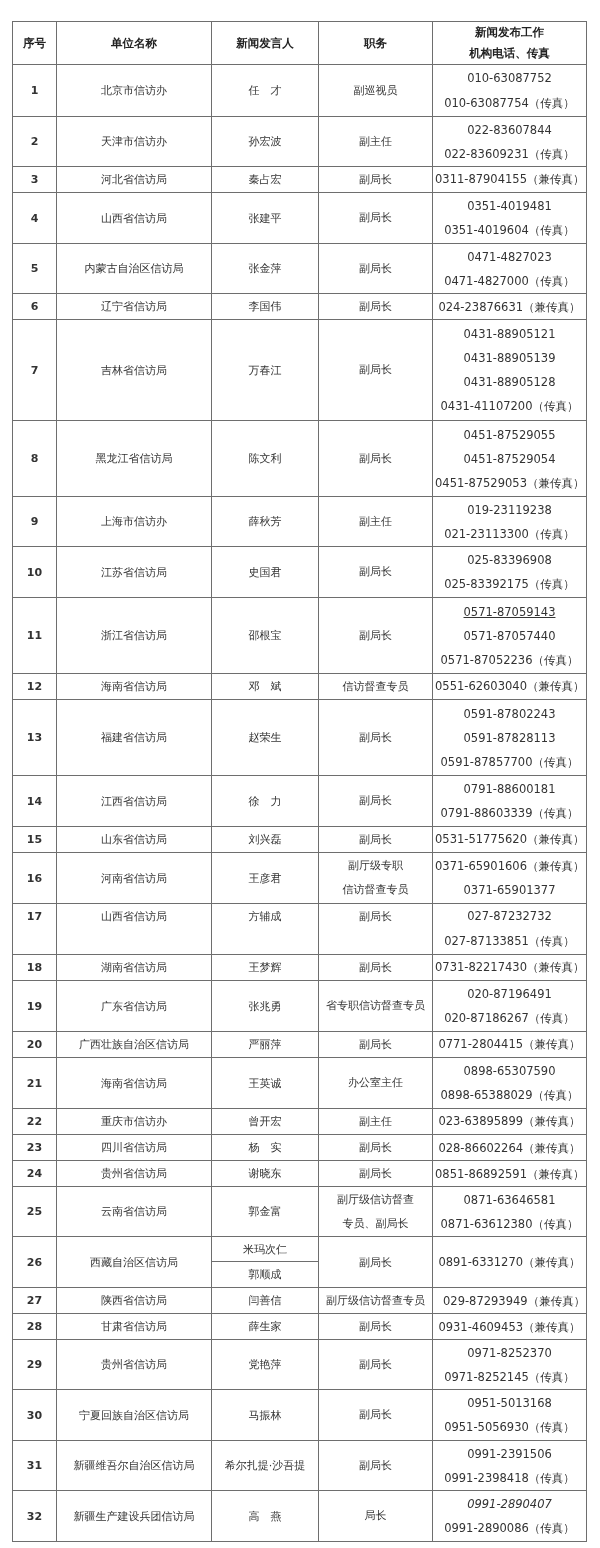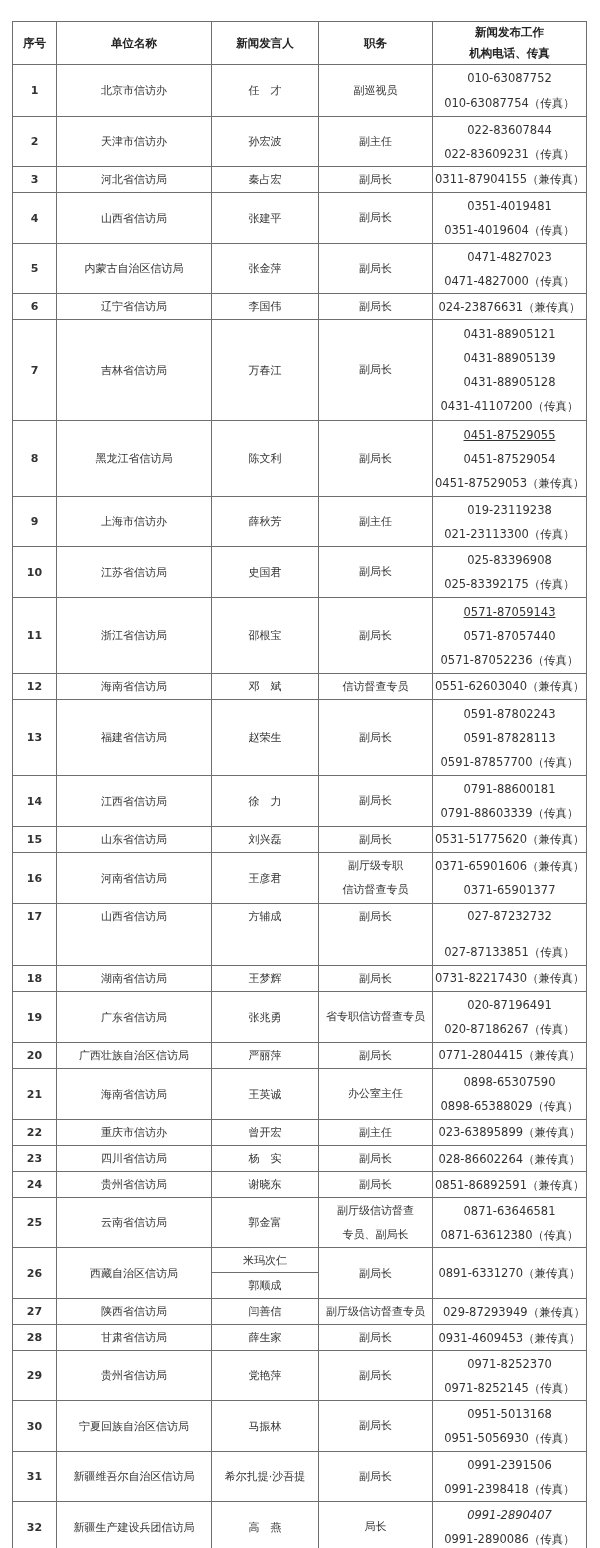--- a/index.html
+++ b/index.html
@@ -123,21 +123,21 @@
         </td>
         </tr>
       <tr style="height:76px">
           <td style="font-weight:bold">8</td>
           <td>黑龙江省信访局</td>
           <td>陈文利</td>
           <td style="line-height:24px">
           <span class="line" style="line-height: 24px;">副局长</span>
         </td>
           <td style="line-height:24px">
-          <span class="line phone" style="line-height: 24px; text-decoration: underline;">0451-87529055</span>
+          <span class="line phone" style="line-height: 24px;">0451-87529055</span>
           <span class="line phone" style="line-height: 24px;">0451-87529054</span>
           <span class="line phone" style="line-height: 24px;">0451-87529053（兼传真）</span>
         </td>
         </tr>
       <tr style="height:50px">
           <td style="font-weight:bold">9</td>
           <td>上海市信访办</td>
           <td>薛秋芳</td>
           <td style="line-height:24px">
           <span class="line" style="line-height: 24px;">副主任</span>
@@ -234,21 +234,21 @@
         </tr>
       <tr style="height:50px">
           <td class="top" style="font-weight:bold">17</td>
           <td class="top">山西省信访局</td>
           <td class="top">方辅成</td>
           <td class="top" style="line-height:25px">
           <span class="line" style="line-height: 25px;">副局长</span>
         </td>
           <td class="top" style="line-height:25px">
           <span class="line phone" style="line-height: 25px;">027-87232732</span>
-          <span class="line phone" style="line-height: 25px; margin-top: 11px;">027-87133851（传真）</span>
+          <span class="line phone" style="line-height: 25px;">027-87133851（传真）</span>
         </td>
         </tr>
       <tr style="height:25px">
           <td style="font-weight:bold">18</td>
           <td>湖南省信访局</td>
           <td>王梦辉</td>
           <td style="line-height:23px">
           <span class="line" style="line-height: 23px;">副局长</span>
         </td>
           <td style="line-height:23px">

